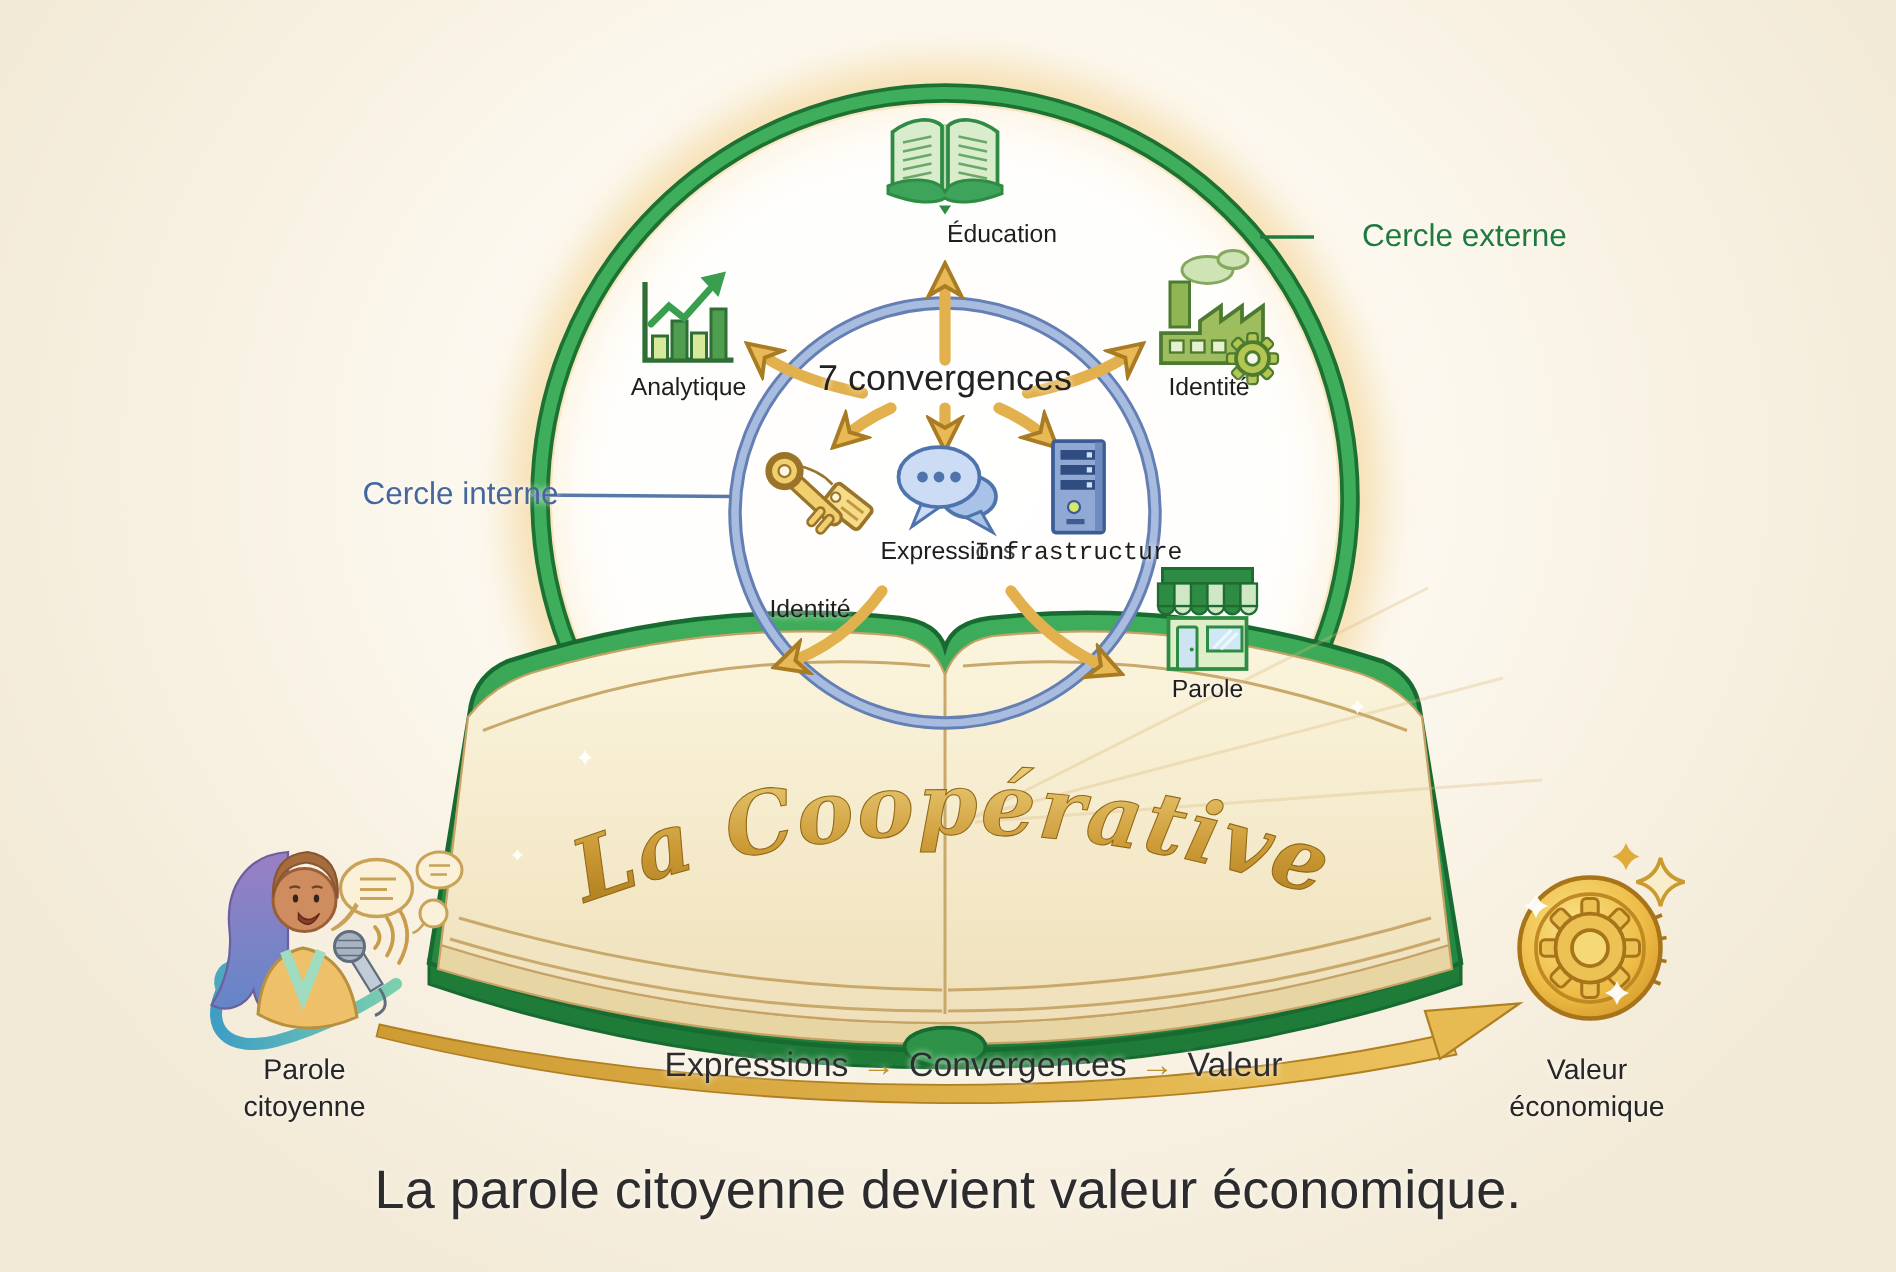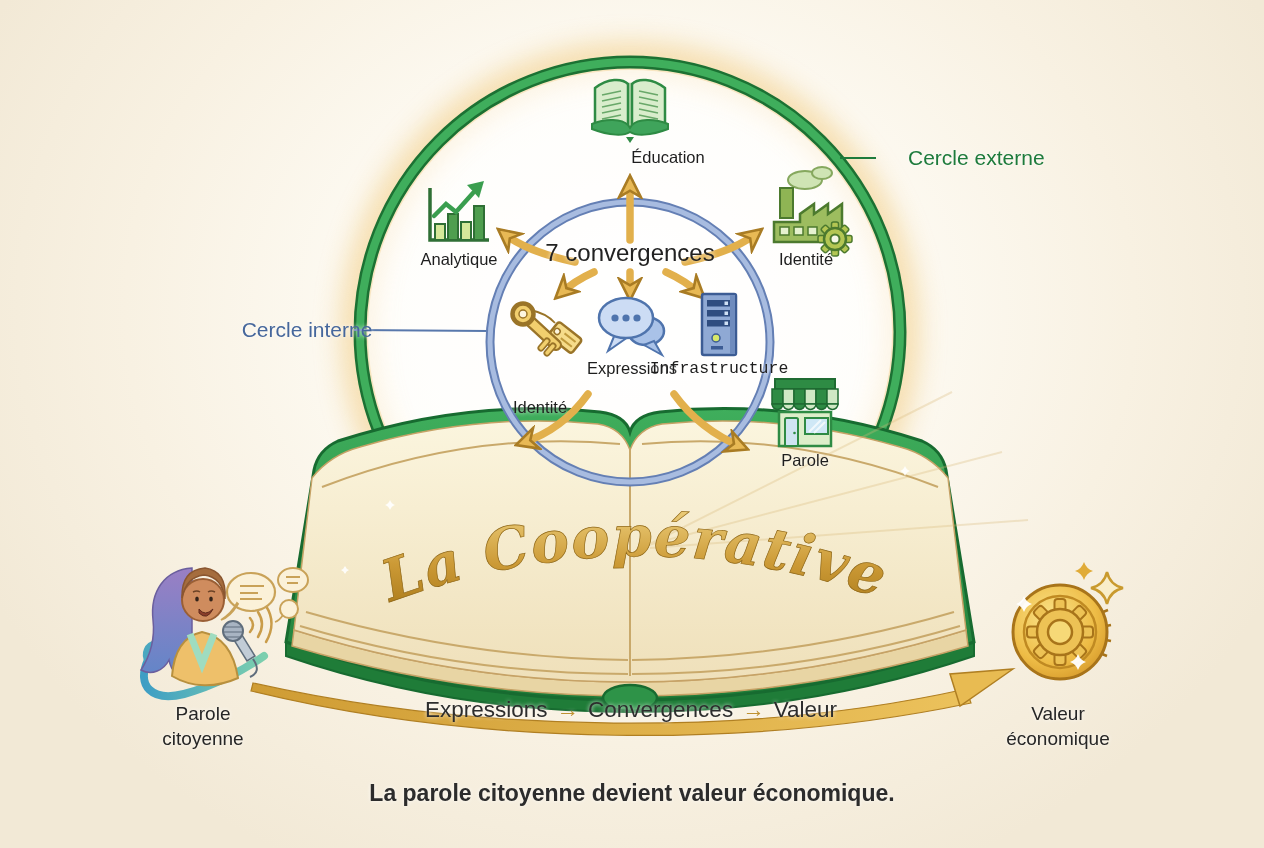--- a/index.html
+++ b/index.html
@@ -9,22 +9,22 @@
   svg{position:absolute;left:0;top:0;}
   .lbl{position:absolute;transform:translate(-50%,-50%);font-size:16.5px;color:#1e1e1e;
        text-shadow:0 0 4px rgba(255,255,255,.9);white-space:nowrap;text-align:center;}
   .lbl-center{font-size:24px;color:#222;}
   .lbl-outer{font-size:21px;color:#1e7b3c;transform:translate(0,-50%);}
   .lbl-inner{font-size:21px;color:#46679c;margin-left:24px;}
   .lbl-side{font-size:19px;line-height:25px;color:#262626;}
   .flow-line{position:absolute;transform:translate(-50%,-50%);font-size:22.5px;color:#2d2d2d;white-space:nowrap;
        text-shadow:0 0 4px rgba(255,255,255,.9);}
   .flow-arrow{color:#bf9232;margin:0 9px;font-weight:bold;}
-  .caption{position:absolute;transform:translate(-50%,-50%);font-size:23px;color:#2c2c2c;white-space:nowrap;
-       text-shadow:0 0 4px rgba(255,255,255,.8);font-weight:bold;}
+  .caption{position:absolute;transform:translate(-50%,-50%);font-size:36px;color:#2c2c2c;white-space:nowrap;
+       text-shadow:0 0 4px rgba(255,255,255,.8);}
 </style>
 </head>
 <body>
 
 <div class="scene">
 
 <svg width="1264" height="848" viewBox="0 0 1264 848">
   <defs>
     <linearGradient id="goldText" x1="0" y1="0" x2="0" y2="1">
       <stop offset="0" stop-color="#f0d483"></stop>
@@ -333,19 +333,19 @@
 
 <div class="lbl lbl-side" style="left:203px;top:726px;">
   <div>Parole</div>
   <div>citoyenne</div>
 </div>
 <div class="lbl lbl-side" style="left:1058px;top:726px;">
   <div>Valeur</div>
   <div>économique</div>
 </div>
 
-<div class="flow-line" style="left:631px;top:710px;">
+<div class="flow-line" style="left:649px;top:710px;">
   <span>Expressions</span><span class="flow-arrow">→</span><span>Convergences</span><span class="flow-arrow">→</span><span>Valeur</span>
 </div>
 
 <div class="caption" style="left:632px;top:793px;">La parole citoyenne devient valeur économique.</div>
 
 </div>
 
 </body></html>

